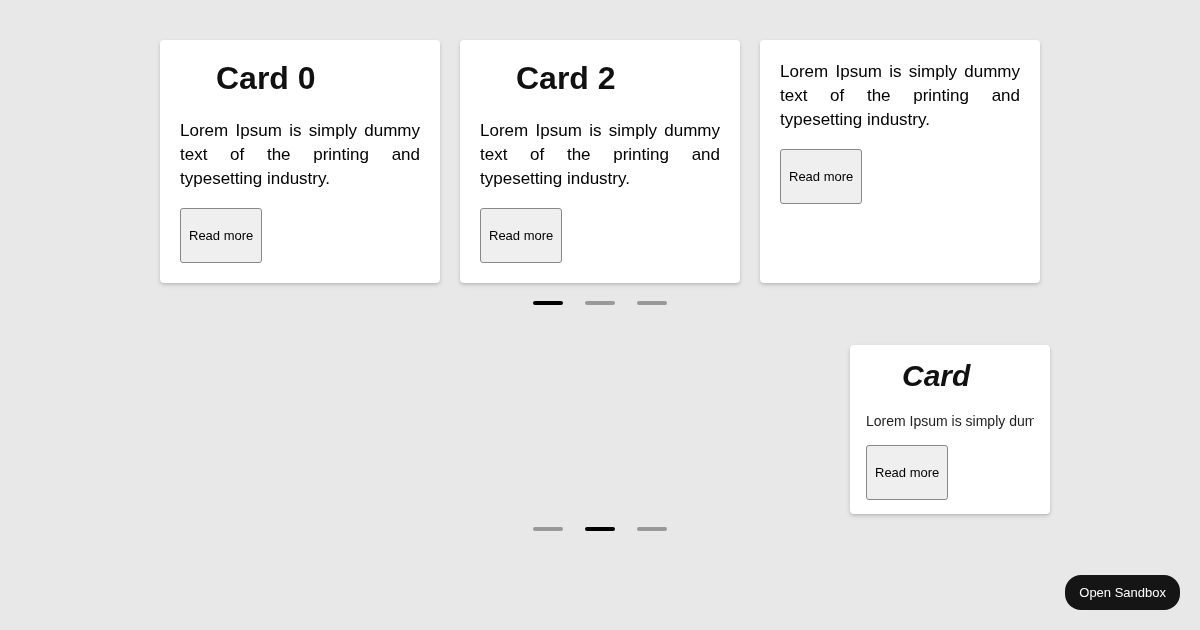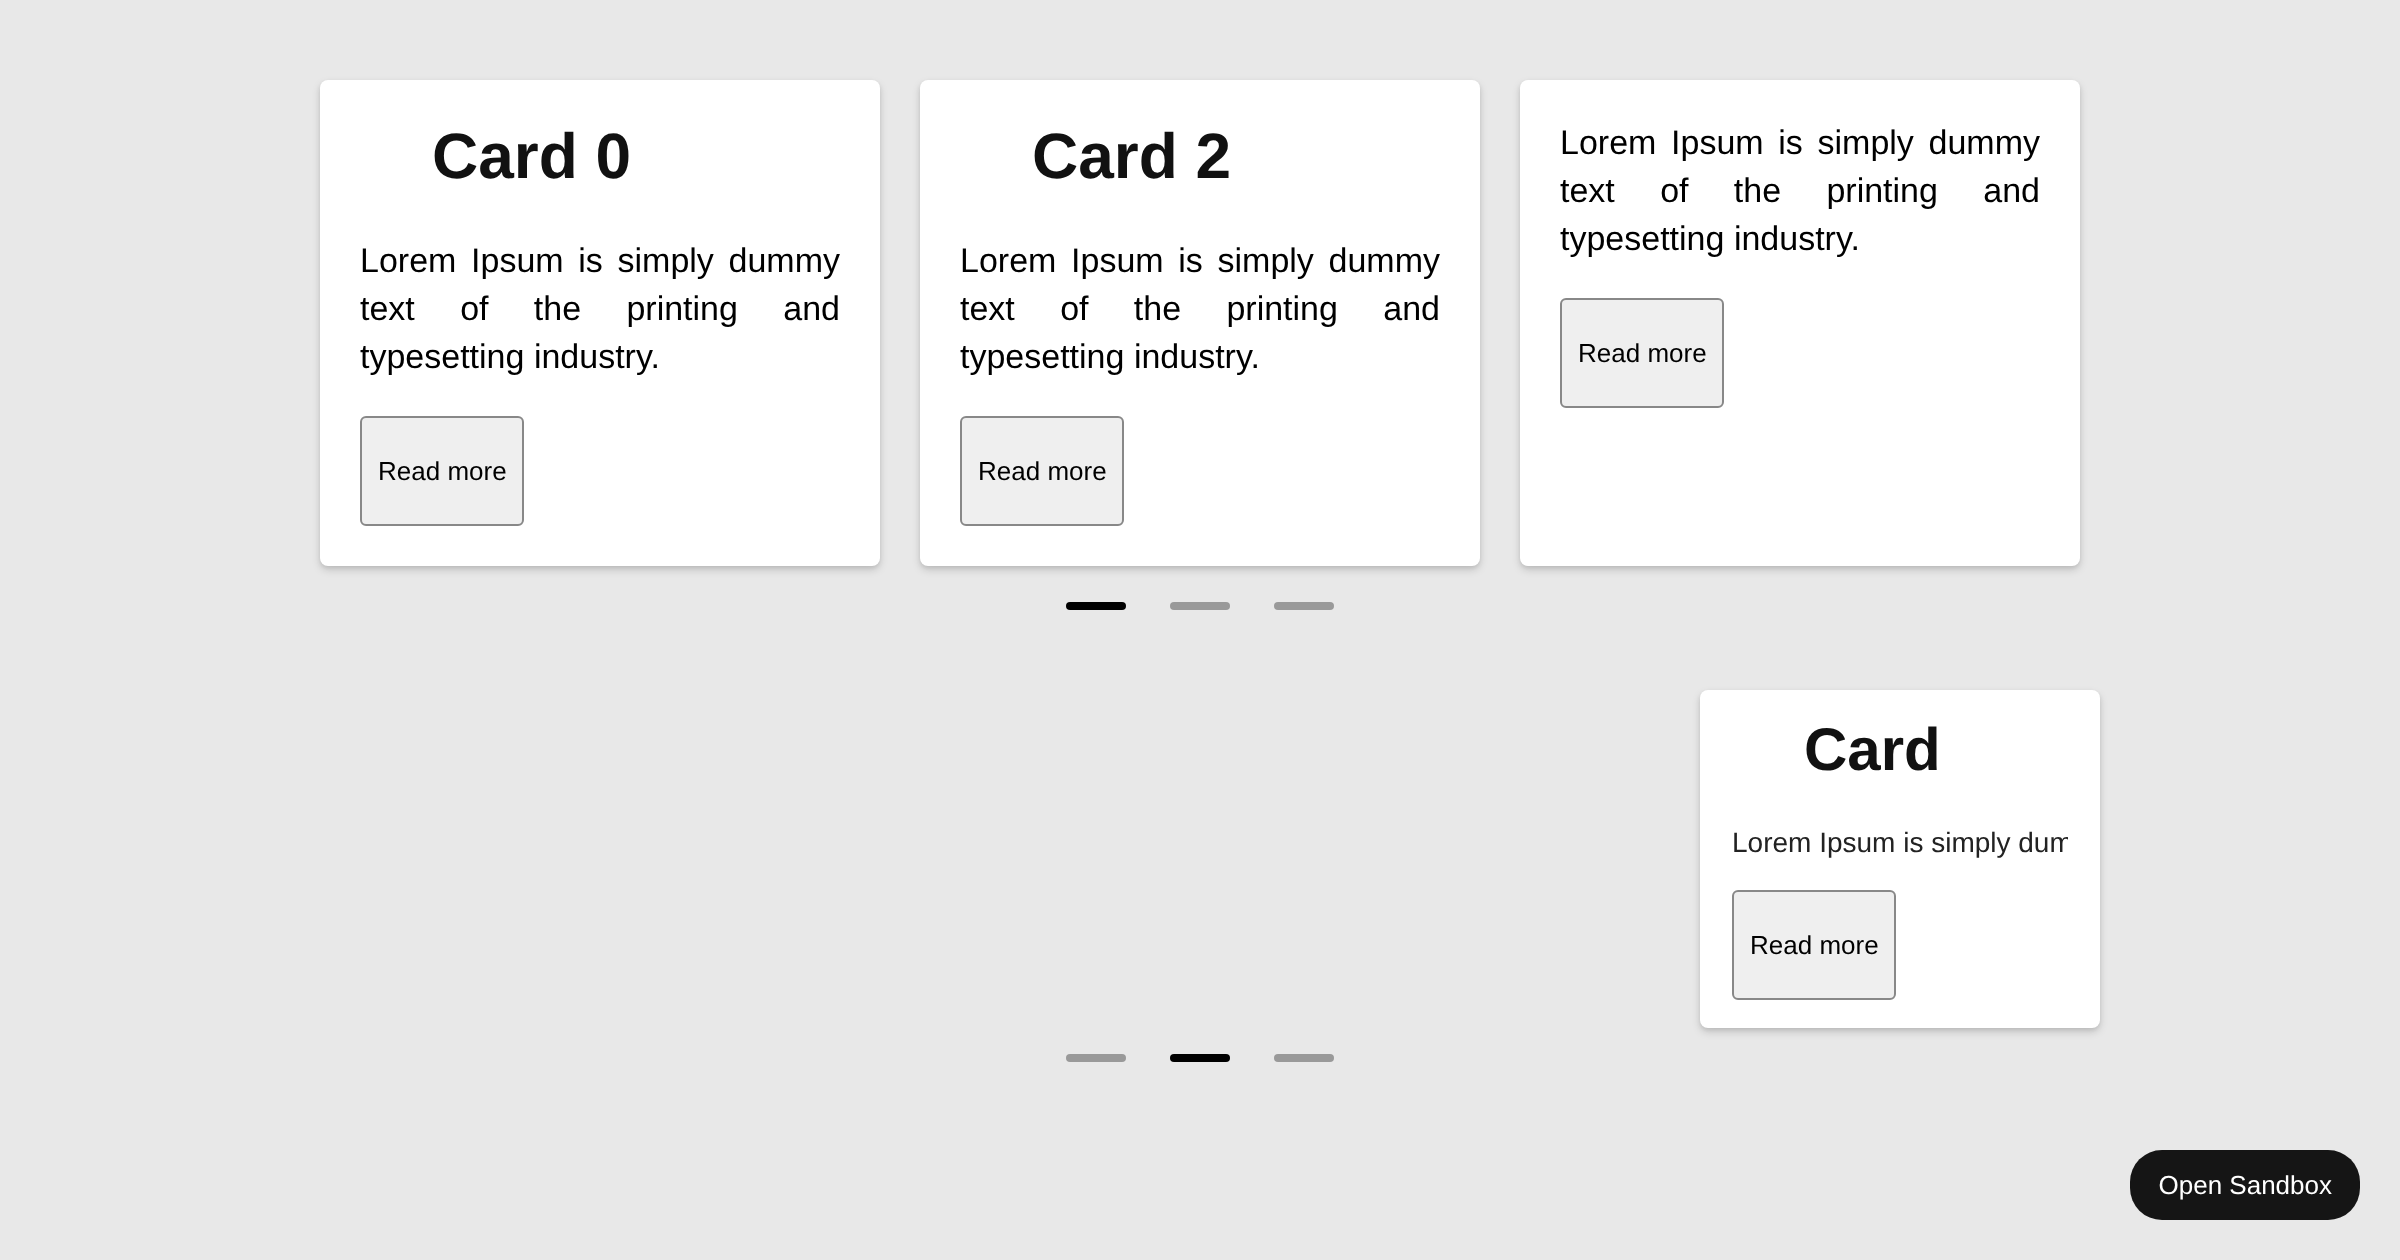--- a/index.html
+++ b/index.html
@@ -90,20 +90,21 @@
       width: 200px;
       background: #fff;
       border-radius: 4px;
       box-shadow: 0 2px 4px rgba(0,0,0,0.15), 0 1px 2px rgba(0,0,0,0.08);
       padding: 14px 16px;
       overflow: hidden;
     }
     .single-card .card-title {
       font-size: 30px;
       margin-bottom: 20px;
+      font-style: italic;
     }
     .single-card .card-text-single {
       font-size: 14px;
       color: #222;
       white-space: nowrap;
       overflow: hidden;
       margin-bottom: 16px;
     }
     .single-card .read-more-btn {
       font-size: 13px;

